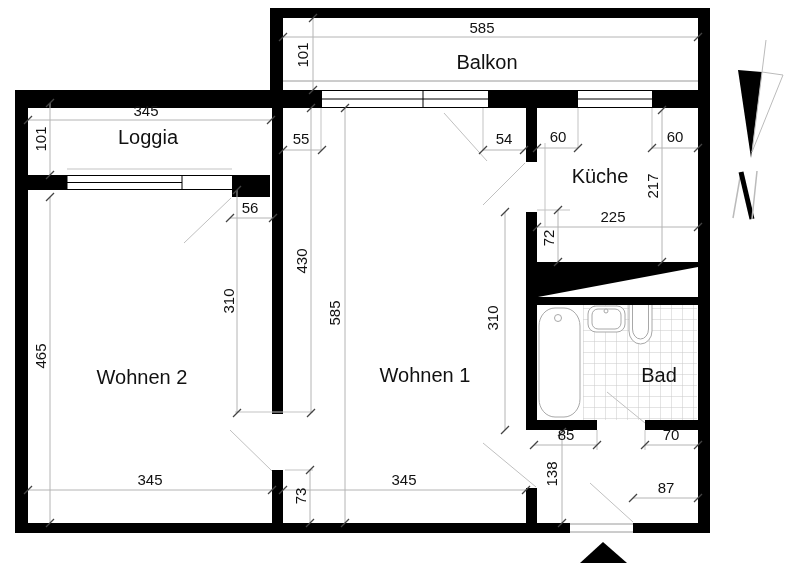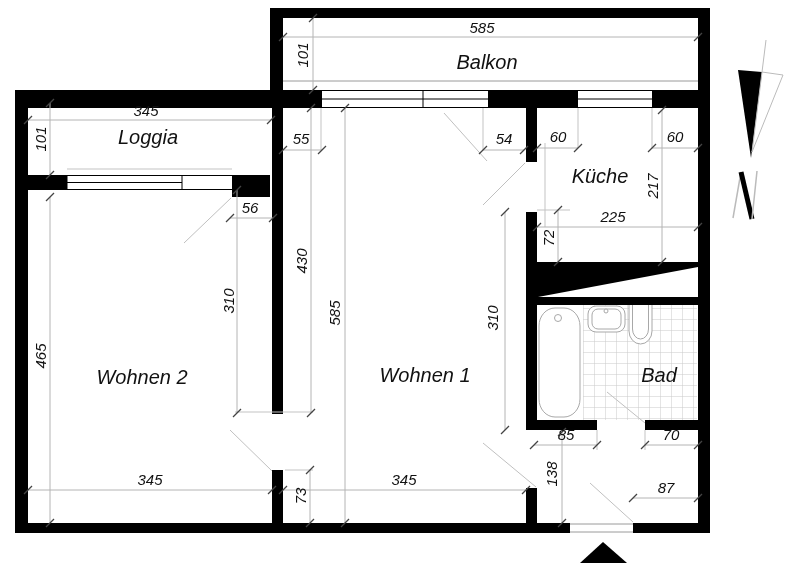--- a/index.html
+++ b/index.html
@@ -1,17 +1,17 @@
 <!DOCTYPE html>
 <html><head>
 <meta charset="utf-8">
 <style>
   html,body{margin:0;padding:0;background:#ffffff;}
   .stage{position:relative;width:800px;height:571px;background:#ffffff;overflow:hidden;
-         font-family:"Liberation Sans", sans-serif;font-style:italic;}
+         font-family:"Liberation Sans", sans-serif;}
   svg{display:block}
   .room-label{font-family:"Liberation Sans",sans-serif;font-size:20px;fill:#111;}
   .dim-text{font-family:"Liberation Sans",sans-serif;font-size:15px;fill:#111;}
   .dim-line{stroke:#b4b4b4;stroke-width:1;}
   .ext-line{stroke:#c3c3c3;stroke-width:1;}
   .tick{stroke:#444;stroke-width:1.2;}
   .swing{stroke:#c0c0c0;stroke-width:1;}
   .wall{fill:#000;}
   .winline{stroke:#000;stroke-width:1;}
   .fixture{fill:#fff;stroke:#a8a8a8;stroke-width:1;}

